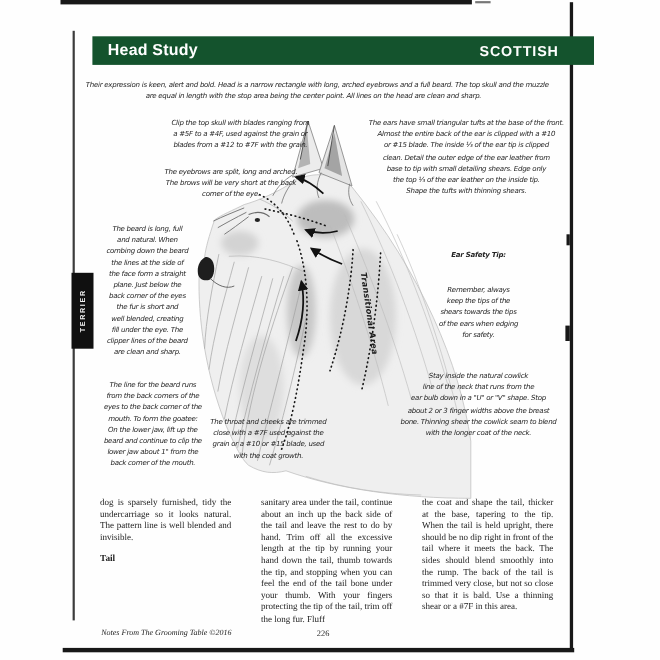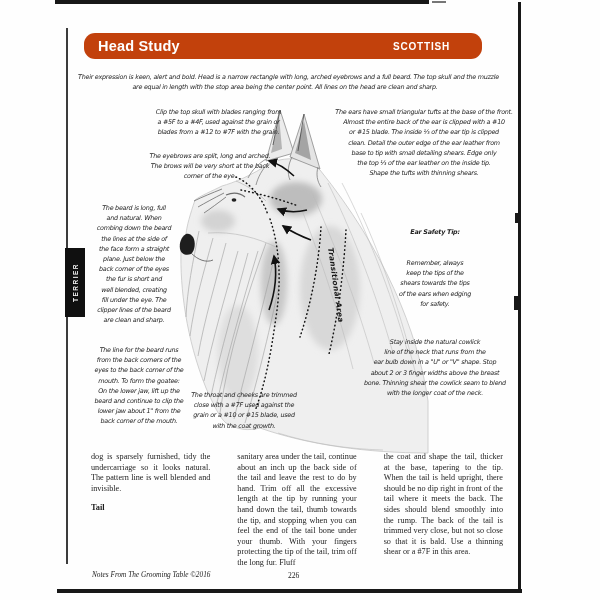--- a/index.html
+++ b/index.html
@@ -12,34 +12,34 @@
   .edge.right{left:518px;top:2px;width:3px;height:590px;}
   .edge.rnub1{left:515px;top:213px;width:3px;height:10px;}
   .edge.rnub2{left:514px;top:296px;width:4px;height:14px;}
   .edge.bottom{left:57px;top:589px;width:465px;height:4px;}
   .spine-line{position:absolute;left:66px;top:28px;width:2px;height:536px;background:#3c3c3c;}
   .tab{position:absolute;left:65px;top:248px;width:20px;height:69px;background:#101010;
        display:flex;align-items:center;justify-content:center;}
   .tab span{writing-mode:vertical-rl;transform:rotate(180deg);color:#f5f5f5;
        font-size:6.5px;font-weight:bold;letter-spacing:1.5px;}
   
-  .header-bar{position:absolute;left:84px;top:33px;width:398px;height:26px;background:#c2410c;
+  .header-bar{position:absolute;left:84px;top:33px;width:456px;height:26px;background:#14532d;
        display:flex;align-items:center;justify-content:space-between;
-       padding:0 32px 0 14px;box-sizing:border-box;border-radius:11px;}
+       padding:0 32px 0 14px;box-sizing:border-box;}
   .header-bar .title{color:#fff;font-size:14.5px;font-weight:bold;letter-spacing:.2px;}
-  .header-bar .breed{color:#fff;font-size:10px;font-weight:bold;letter-spacing:.8px;}
+  .header-bar .breed{color:#fff;font-size:13px;font-weight:bold;letter-spacing:.8px;}
   
   .hw{position:absolute;font:italic 6.4px/10.2px "DejaVu Sans",sans-serif;
       letter-spacing:-0.25px;color:#242424;text-align:center;white-space:pre;z-index:2;}
   .hw.intro{left:78px;top:72px;width:414px;}
   .hw.a-topskull{left:136px;top:107px;width:165px;}
   .hw.a-eyebrows{left:125px;top:151px;width:170px;}
   .hw.a-beard{left:84px;top:203px;width:100px;}
   .hw.a-beardline{left:84px;top:345px;width:110px;}
-  .hw.a-throat{left:188px;top:390px;width:112px;}
+  .hw.a-throat{left:188px;top:378px;width:112px;}
   .hw.a-ears{left:326px;top:107px;width:196px;}
   .hw.a-earsafety{left:385px;top:207px;width:100px;}
   .hw.a-cowlick{left:360px;top:337px;width:150px;}
   .hw .hw-title{font-weight:bold;font-style:italic;}
   
   .illus{position:absolute;left:178px;top:103px;width:252px;height:356px;z-index:1;}
   
   .columns{position:absolute;left:91px;top:452px;width:412px;display:flex;gap:27px;
       font-family:"Liberation Serif",serif;font-size:8.2px;line-height:10.6px;color:#1d1d1d;}
   .columns .col{flex:1;text-align:justify;}

